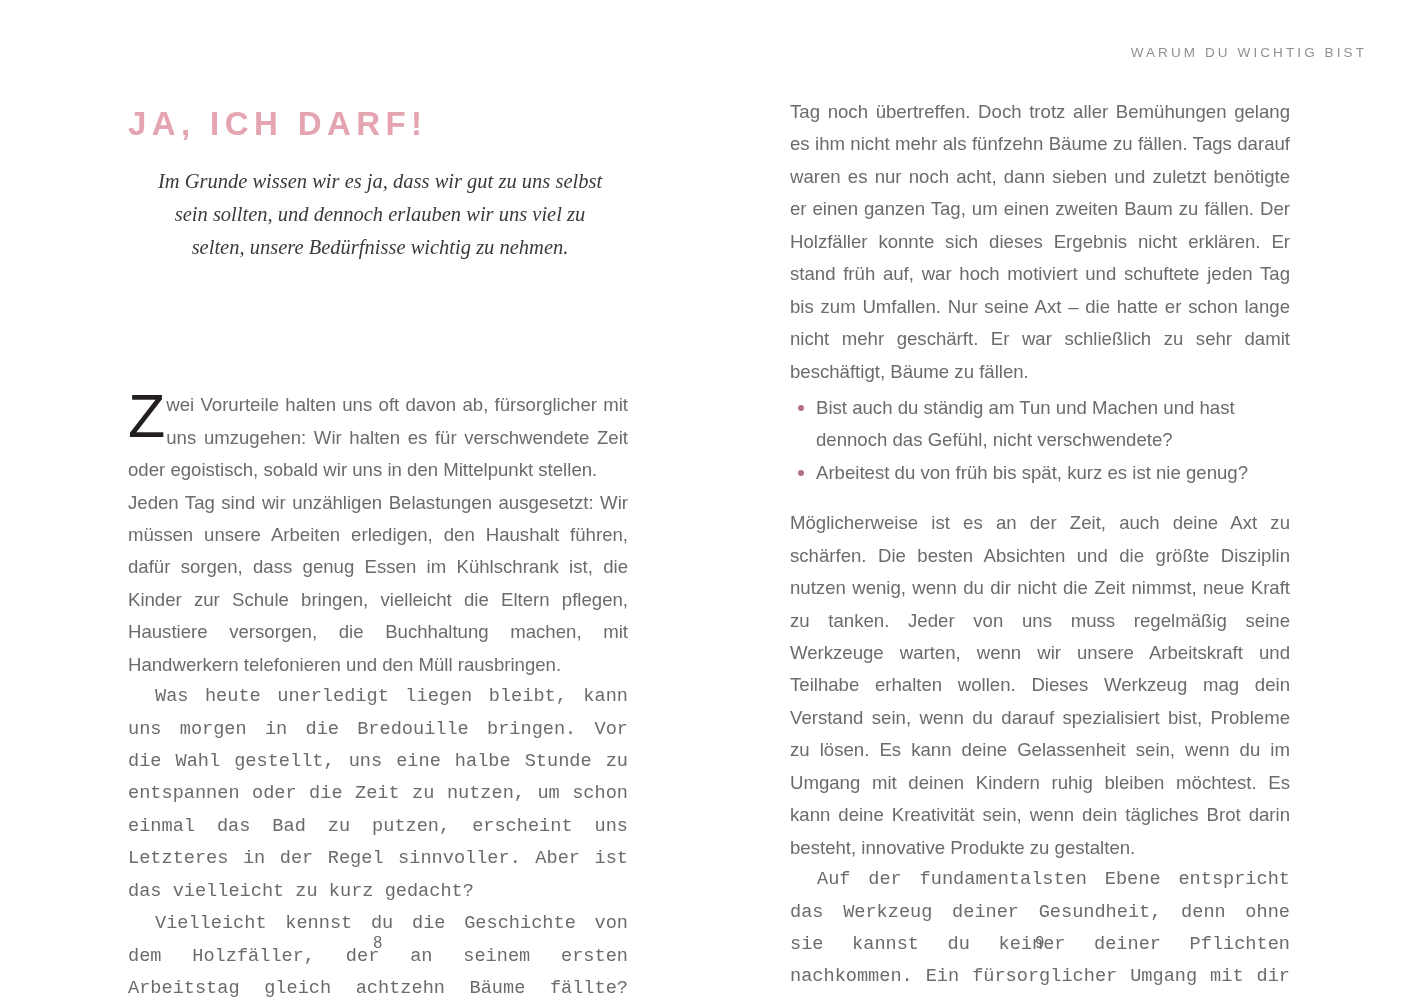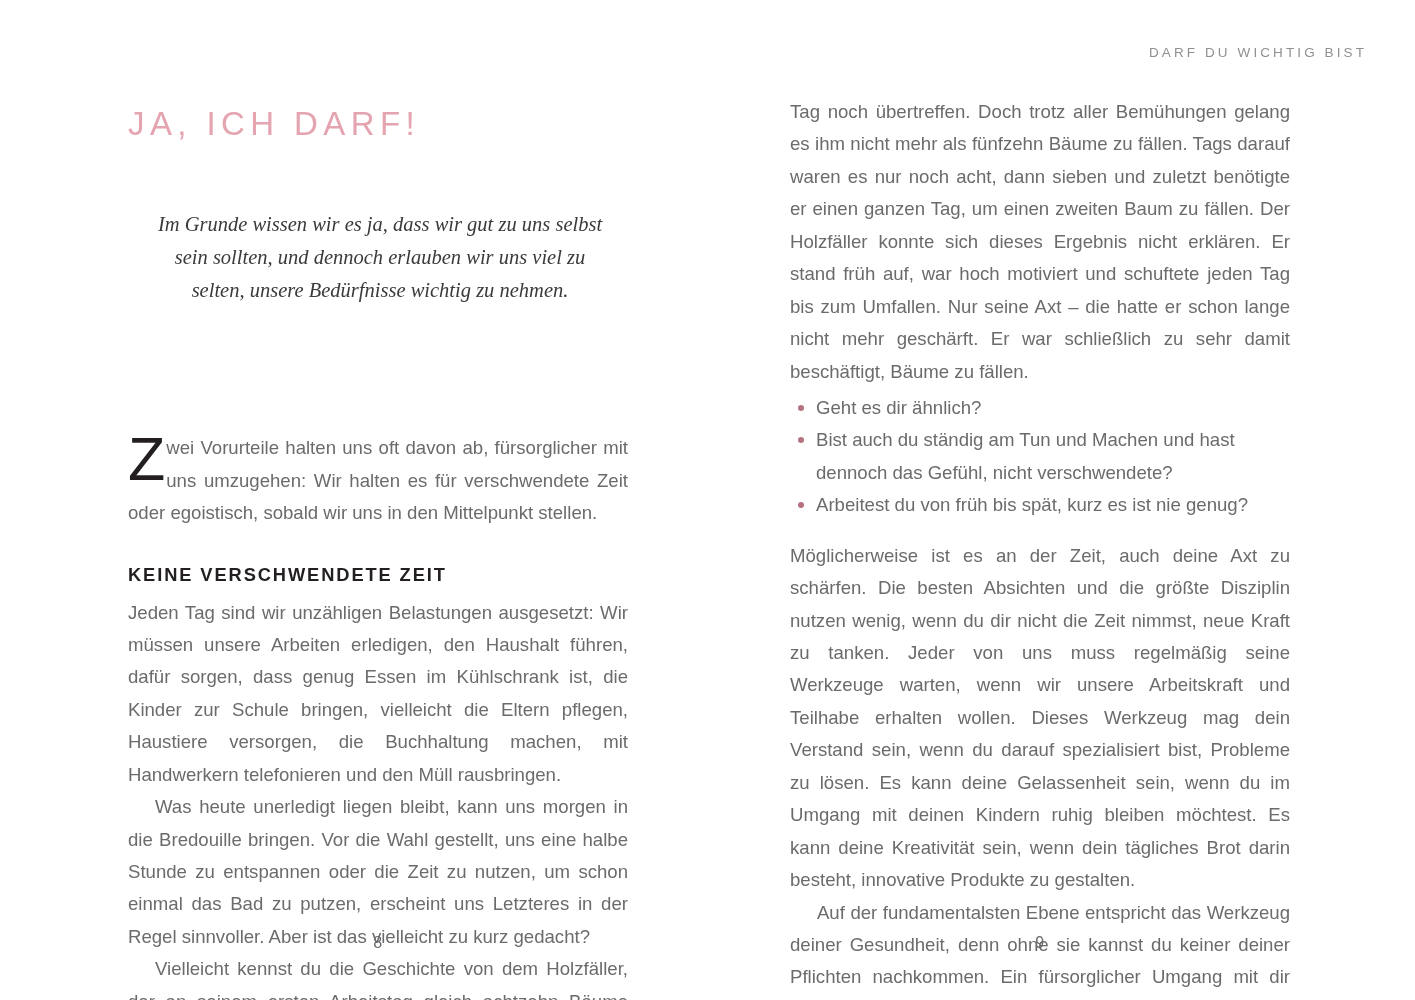--- a/index.html
+++ b/index.html
@@ -42,31 +42,31 @@
     top: 96px;
     width: 500px;
   }
   .col-left  { left: 128px; }
   .col-right { left: 790px; }
 
   
   .chapter-title {
     margin: 0;
     font-size: 33px;
-    font-weight: 400;
+    font-weight: 700;
     letter-spacing: 5.4px;
     color: #e4a4b0;
     line-height: 1.2;
     padding-top: 8px;
     white-space: nowrap;
   }
 
   
   .epigraph {
-    margin: 64px 0 0 0;
+    margin: 21px 0 0 0;
     font-family: "Liberation Serif", serif;
     font-style: italic;
     font-size: 20.5px;
     line-height: 1.62;
     text-align: center;
     color: #3a3a3c;
     padding: 0 18px 0 22px;
   }
 
   
@@ -74,21 +74,21 @@
     margin: 0;
     font-size: 18.6px;
     line-height: 1.745;
     text-align: justify;
     color: #6a6b6d;
     font-weight: 400;
     -webkit-hyphens: none;
     hyphens: none;
   }
   .body-text + .body-text { margin-top: 0; }
-  .indent { text-indent: 1.45em; }
+  .indent { text-indent: 1.45em; font-family: Liberation Mono, monospace; }
 
   .lead-para {
     margin-top: 125px;
     min-height: 52px;
   }
   .dropcap {
     float: left;
     font-size: 61px;
     line-height: 0.82;
     font-weight: 300;
@@ -143,47 +143,45 @@
     letter-spacing: 0.5px;
   }
   .folio-left  { left: 128px;  width: 500px; text-align: center; }
   .folio-right { left: 790px;  width: 500px; text-align: center; }
 </style>
 </head>
 <body>
 
 <div class="spread">
 
-  <div class="running-head">DARF DU WICHTIG BIST</div>
+  <div class="running-head">WARUM DU WICHTIG BIST</div>
 
   <div class="col col-left">
 
     <h1 class="chapter-title">JA, ICH DARF!</h1>
 
     <p class="epigraph">Im Grunde wissen wir es ja, dass wir gut zu uns selbst sein sollten, und dennoch erlauben wir uns viel zu selten, unsere Bedürfnisse wichtig zu nehmen.</p>
 
     <p class="body-text lead-para"><span class="dropcap">Z</span><span>wei Vorurteile halten uns oft davon ab, fürsorglicher mit uns umzugehen: Wir halten es für verschwendete Zeit oder egoistisch, sobald wir uns in den Mittelpunkt stellen.</span></p>
 
-    <h2 class="section-heading">KEINE VERSCHWENDETE ZEIT</h2>
 
     <p class="body-text">Jeden Tag sind wir unzähligen Belastungen ausgesetzt: Wir müssen unsere Arbeiten erledigen, den Haushalt führen, dafür sorgen, dass genug Essen im Kühlschrank ist, die Kinder zur Schule bringen, vielleicht die Eltern pflegen, Haustiere versorgen, die Buchhaltung machen, mit Handwerkern telefonieren und den Müll rausbringen.</p>
 
     <p class="body-text indent">Was heute unerledigt liegen bleibt, kann uns morgen in die Bredouille bringen. Vor die Wahl gestellt, uns eine halbe Stunde zu entspannen oder die Zeit zu nutzen, um schon einmal das Bad zu putzen, erscheint uns Letzteres in der Regel sinnvoller. Aber ist das vielleicht zu kurz gedacht?</p>
 
     <p class="body-text indent">Vielleicht kennst du die Geschichte von dem Holzfäller, der an seinem ersten Arbeitstag gleich achtzehn Bäume fällte? Angestachelt von seinem Erfolg, wollte er sich am nächsten</p>
   </div>
 
   <div class="folio folio-left">8</div>
 
   <div class="col col-right">
 
     <p class="body-text">Tag noch übertreffen. Doch trotz aller Bemühungen gelang es ihm nicht mehr als fünfzehn Bäume zu fällen. Tags darauf waren es nur noch acht, dann sieben und zuletzt benötigte er einen ganzen Tag, um einen zweiten Baum zu fällen. Der Holzfäller konnte sich dieses Ergebnis nicht erklären. Er stand früh auf, war hoch motiviert und schuftete jeden Tag bis zum Umfallen. Nur seine Axt – die hatte er schon lange nicht mehr geschärft. Er war schließlich zu sehr damit beschäftigt, Bäume zu fällen.</p>
 
     <ul class="bullet-list">
-      <li>Geht es dir ähnlich?</li>
       <li>Bist auch du ständig am Tun und Machen und hast dennoch das Gefühl, nicht verschwendete?</li>
       <li>Arbeitest du von früh bis spät, kurz es ist nie genug?</li>
     </ul>
 
     <p class="body-text gap-after-list">Möglicherweise ist es an der Zeit, auch deine Axt zu schärfen. Die besten Absichten und die größte Disziplin nutzen wenig, wenn du dir nicht die Zeit nimmst, neue Kraft zu tanken. Jeder von uns muss regelmäßig seine Werkzeuge warten, wenn wir unsere Arbeitskraft und Teilhabe erhalten wollen. Dieses Werkzeug mag dein Verstand sein, wenn du darauf spezialisiert bist, Probleme zu lösen. Es kann deine Gelassenheit sein, wenn du im Umgang mit deinen Kindern ruhig bleiben möchtest. Es kann deine Kreativität sein, wenn dein tägliches Brot darin besteht, innovative Produkte zu gestalten.</p>
 
     <p class="body-text indent">Auf der fundamentalsten Ebene entspricht das Werkzeug deiner Gesundheit, denn ohne sie kannst du keiner deiner Pflichten nachkommen. Ein fürsorglicher Umgang mit dir selbst macht produktives und effektives Arbeiten erst möglich. Er ist die Voraussetzung dafür, dass du den Herausforderungen der Welt begegnen kannst.</p>
   </div>
 
   <div class="folio folio-right">9</div>

